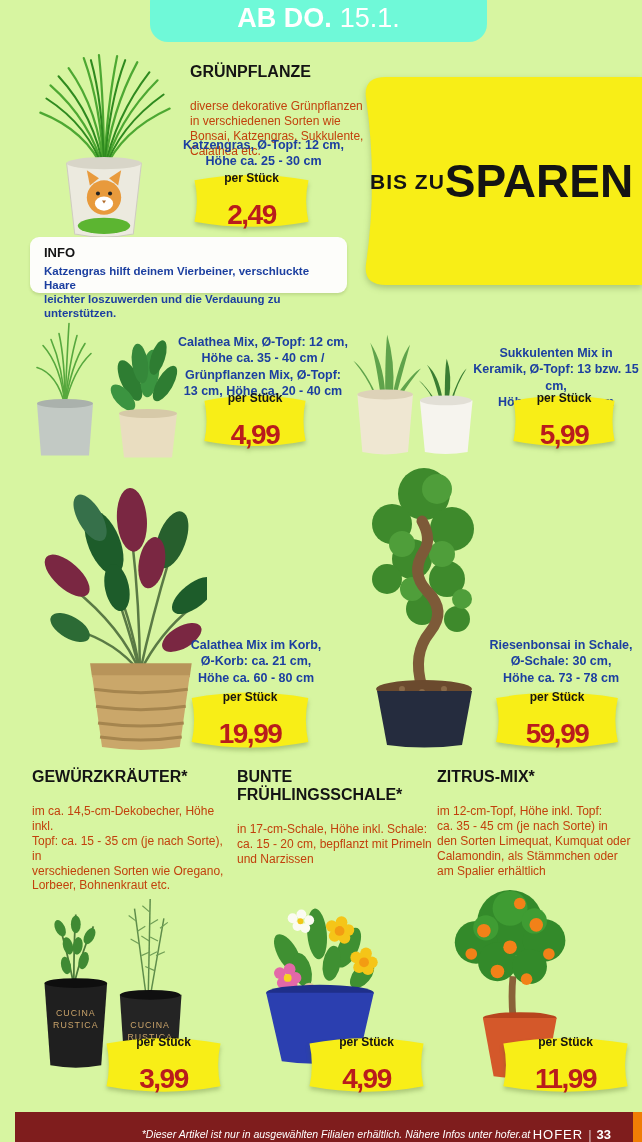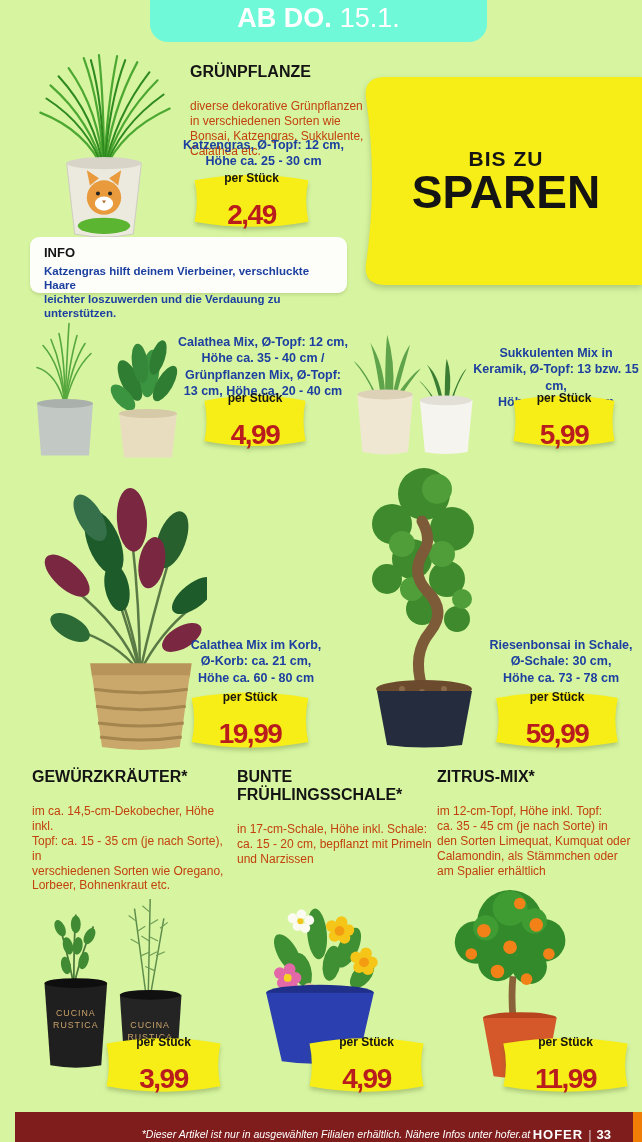--- a/index.html
+++ b/index.html
@@ -25,42 +25,42 @@
   .price-tag svg{position:absolute;left:0;top:0;width:100%;height:100%;}
   .pt-inner{position:relative;width:100%;height:100%;display:flex;flex-direction:column;
             align-items:center;justify-content:center;gap:16px;}
   .pt-label{font-size:12px;font-weight:700;color:#141414;line-height:1;margin-bottom:2px;}
   .pt-price{font-size:28px;font-weight:700;color:#b91c1c;letter-spacing:-1.5px;line-height:.95;}
 
   
   .promo{position:absolute;left:356px;top:72px;width:286px;height:218px;
          filter:drop-shadow(0 3px 3px rgba(70,95,25,.3));}
   .promo svg{position:absolute;left:0;top:0;width:100%;height:100%;}
-  .promo-inner{position:relative;width:100%;height:100%;display:flex;flex-direction:column;
-               align-items:center;justify-content:center;padding-left:14px;box-sizing:border-box;}
+  .promo-inner{position:relative;width:100%;height:100%;display:flex;flex-direction:row;
+               align-items:center;justify-content:flex-start;padding-left:14px;box-sizing:border-box;}
   .promo-prefix{font-size:21px;font-weight:700;letter-spacing:1px;color:#141414;line-height:1;}
   .promo-amount{font-size:80px;font-weight:700;letter-spacing:-2px;color:#141414;line-height:.95;}
   .promo-suffix{font-size:46px;font-weight:700;letter-spacing:0;color:#141414;line-height:1;}
 
   
   .info-box{position:absolute;left:30px;top:237px;width:317px;height:56px;background:#fdfdfa;
             border-radius:9px;box-shadow:0 2px 3px rgba(70,95,25,.18);padding:8px 14px;
             box-sizing:border-box;}
   .info-title{font-size:13px;font-weight:700;color:#141414;}
   .info-text{font-size:11.5px;font-weight:700;color:#1c3fa0;line-height:1.22;margin-top:4px;
              white-space:pre-line;}
 
   
   .footer{position:absolute;left:15px;top:1112px;width:642px;height:44px;background:#7f1d1d;
           display:flex;align-items:center;}
   .footer-disclaimer{position:absolute;left:0;width:100%;text-align:center;color:#fff;
                      font-size:10.5px;font-style:italic;}
   .footer-brand{position:absolute;right:46px;color:#fff;font-size:13px;display:flex;
                 align-items:center;gap:5px;}
-  .footer-brand .brand-name{font-weight:700;letter-spacing:1px;padding-left:44px;}
+  .footer-brand .brand-name{font-weight:400;letter-spacing:1px;padding-left:44px;}
   .footer-brand .divider{opacity:.7;font-weight:300;}
   .footer-brand .page-num{font-weight:700;}
   .stripe{position:absolute;top:0;height:30px;}
   .stripe.orange{left:618px;width:12px;background:#f07d05;}
   .stripe.red{left:630px;width:12px;background:#e30613;}
 </style>
 </head>
 <body>
 
 <div class="page">

